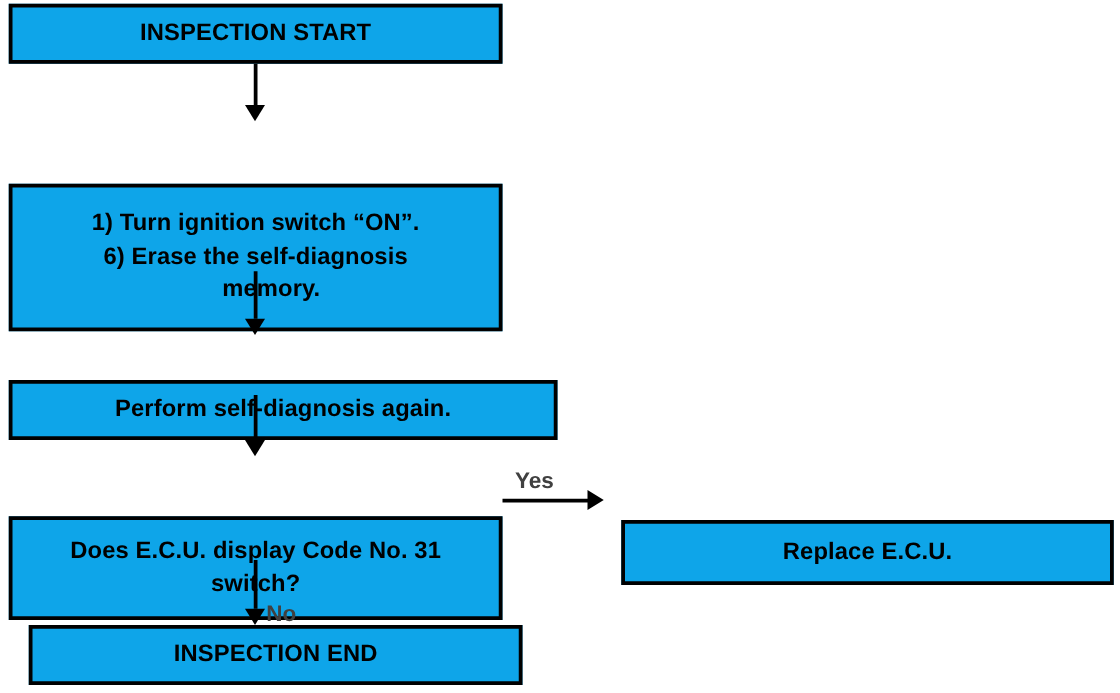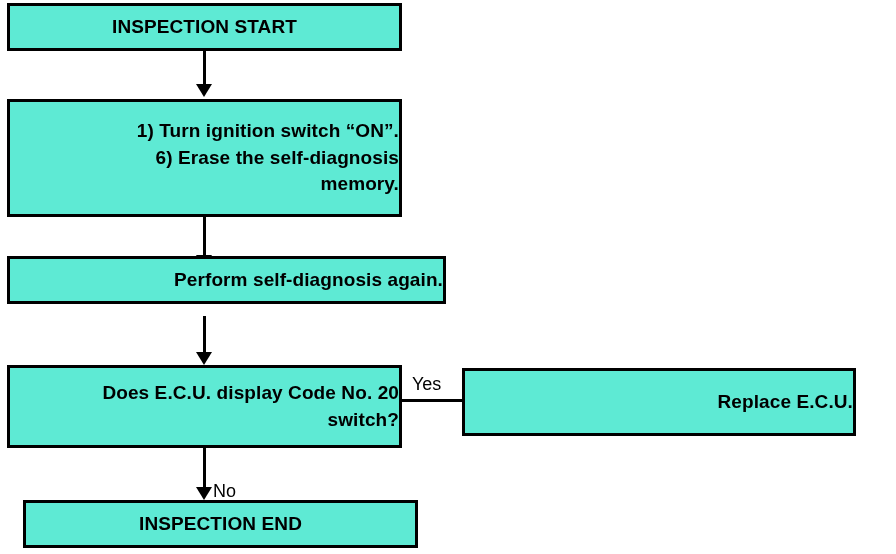--- a/index.html
+++ b/index.html
@@ -21,56 +21,57 @@
     position: absolute;
     left: 0;
     top: 0;
     width: 896px;
     height: 554px;
   }
   .node {
     position: absolute;
     box-sizing: border-box;
     border: 3px solid #000000;
-    background: #5eead4;
+    background: #0ea5e9;
     display: flex;
     flex-direction: column;
     justify-content: center;
   }
   .node .line {
     font-size: 19px;
     font-weight: 700;
     letter-spacing: 0.1px;
     line-height: 1.42;
     white-space: pre;
   }
   .node.centered {
     align-items: center;
   }
   .node.centered .line {
     text-align: center;
   }
   .node.left {
-    align-items: flex-end;
+    align-items: center;
     padding-left: 0;
+    margin-top: 48px;
   }
   .node.left .line {
     text-align: left;
   }
   .node.indent .line.sub {
     padding-left: 25px;
   }
 
   
   #node-start        { left: 7px;   top: 3px;   width: 395px; height: 48px; }
   #node-procedure    { left: 7px;   top: 99px;  width: 395px; height: 118px; }
   #node-perform      { left: 7px;   top: 256px; width: 439px; height: 48px; }
   #node-decision     { left: 7px;   top: 365px; width: 395px; height: 83px; }
   #node-end          { left: 7px;   top: 500px; width: 395px; height: 48px; margin-left: 16px; }
-  #node-replace      { left: 462px; top: 368px; width: 394px; height: 68px; }
+  #node-replace      { left: 497px; top: 368px; width: 394px; height: 52px; }
 
   
   .conn-v {
     position: absolute;
     width: 3px;
     background: #000000;
     left: 203px;
   }
   .conn-h {
     position: absolute;
@@ -103,24 +104,24 @@
   #conn3-head { top: 352px; }
   #conn4-line { top: 448px; height: 39px; }
   #conn4-head { top: 487px; }
 
   #conn-yes-line { left: 402px; top: 399px; width: 70px; }
   #conn-yes-head { left: 470px; top: 392px; }
 
   .edge-label {
     position: absolute;
     font-size: 18px;
-    font-weight: 400;
+    font-weight: 700;
     line-height: 1;
     white-space: pre;
-    color: #000000;
+    color: #404040;
   }
   #label-yes { left: 412px; top: 375px; }
   #label-no  { left: 213px; top: 482px; }
 </style>
 </head>
 <body>
 
 <div id="flowchart">
 
   <div class="node centered" id="node-start">
@@ -140,21 +141,21 @@
   <div class="arrowhead-down" id="conn2-head"></div>
 
   <div class="node left" id="node-perform">
     <div class="line">Perform self-diagnosis again.</div>
   </div>
 
   <div class="conn-v" id="conn3-line"></div>
   <div class="arrowhead-down" id="conn3-head"></div>
 
   <div class="node left" id="node-decision">
-    <div class="line">Does E.C.U. display Code No. 20</div>
+    <div class="line">Does E.C.U. display Code No. 31</div>
     <div class="line">switch?</div>
   </div>
 
   <div class="edge-label" id="label-yes">Yes</div>
   <div class="conn-h" id="conn-yes-line"></div>
   <div class="arrowhead-right" id="conn-yes-head"></div>
 
   <div class="node left" id="node-replace">
     <div class="line">Replace E.C.U.</div>
   </div>

